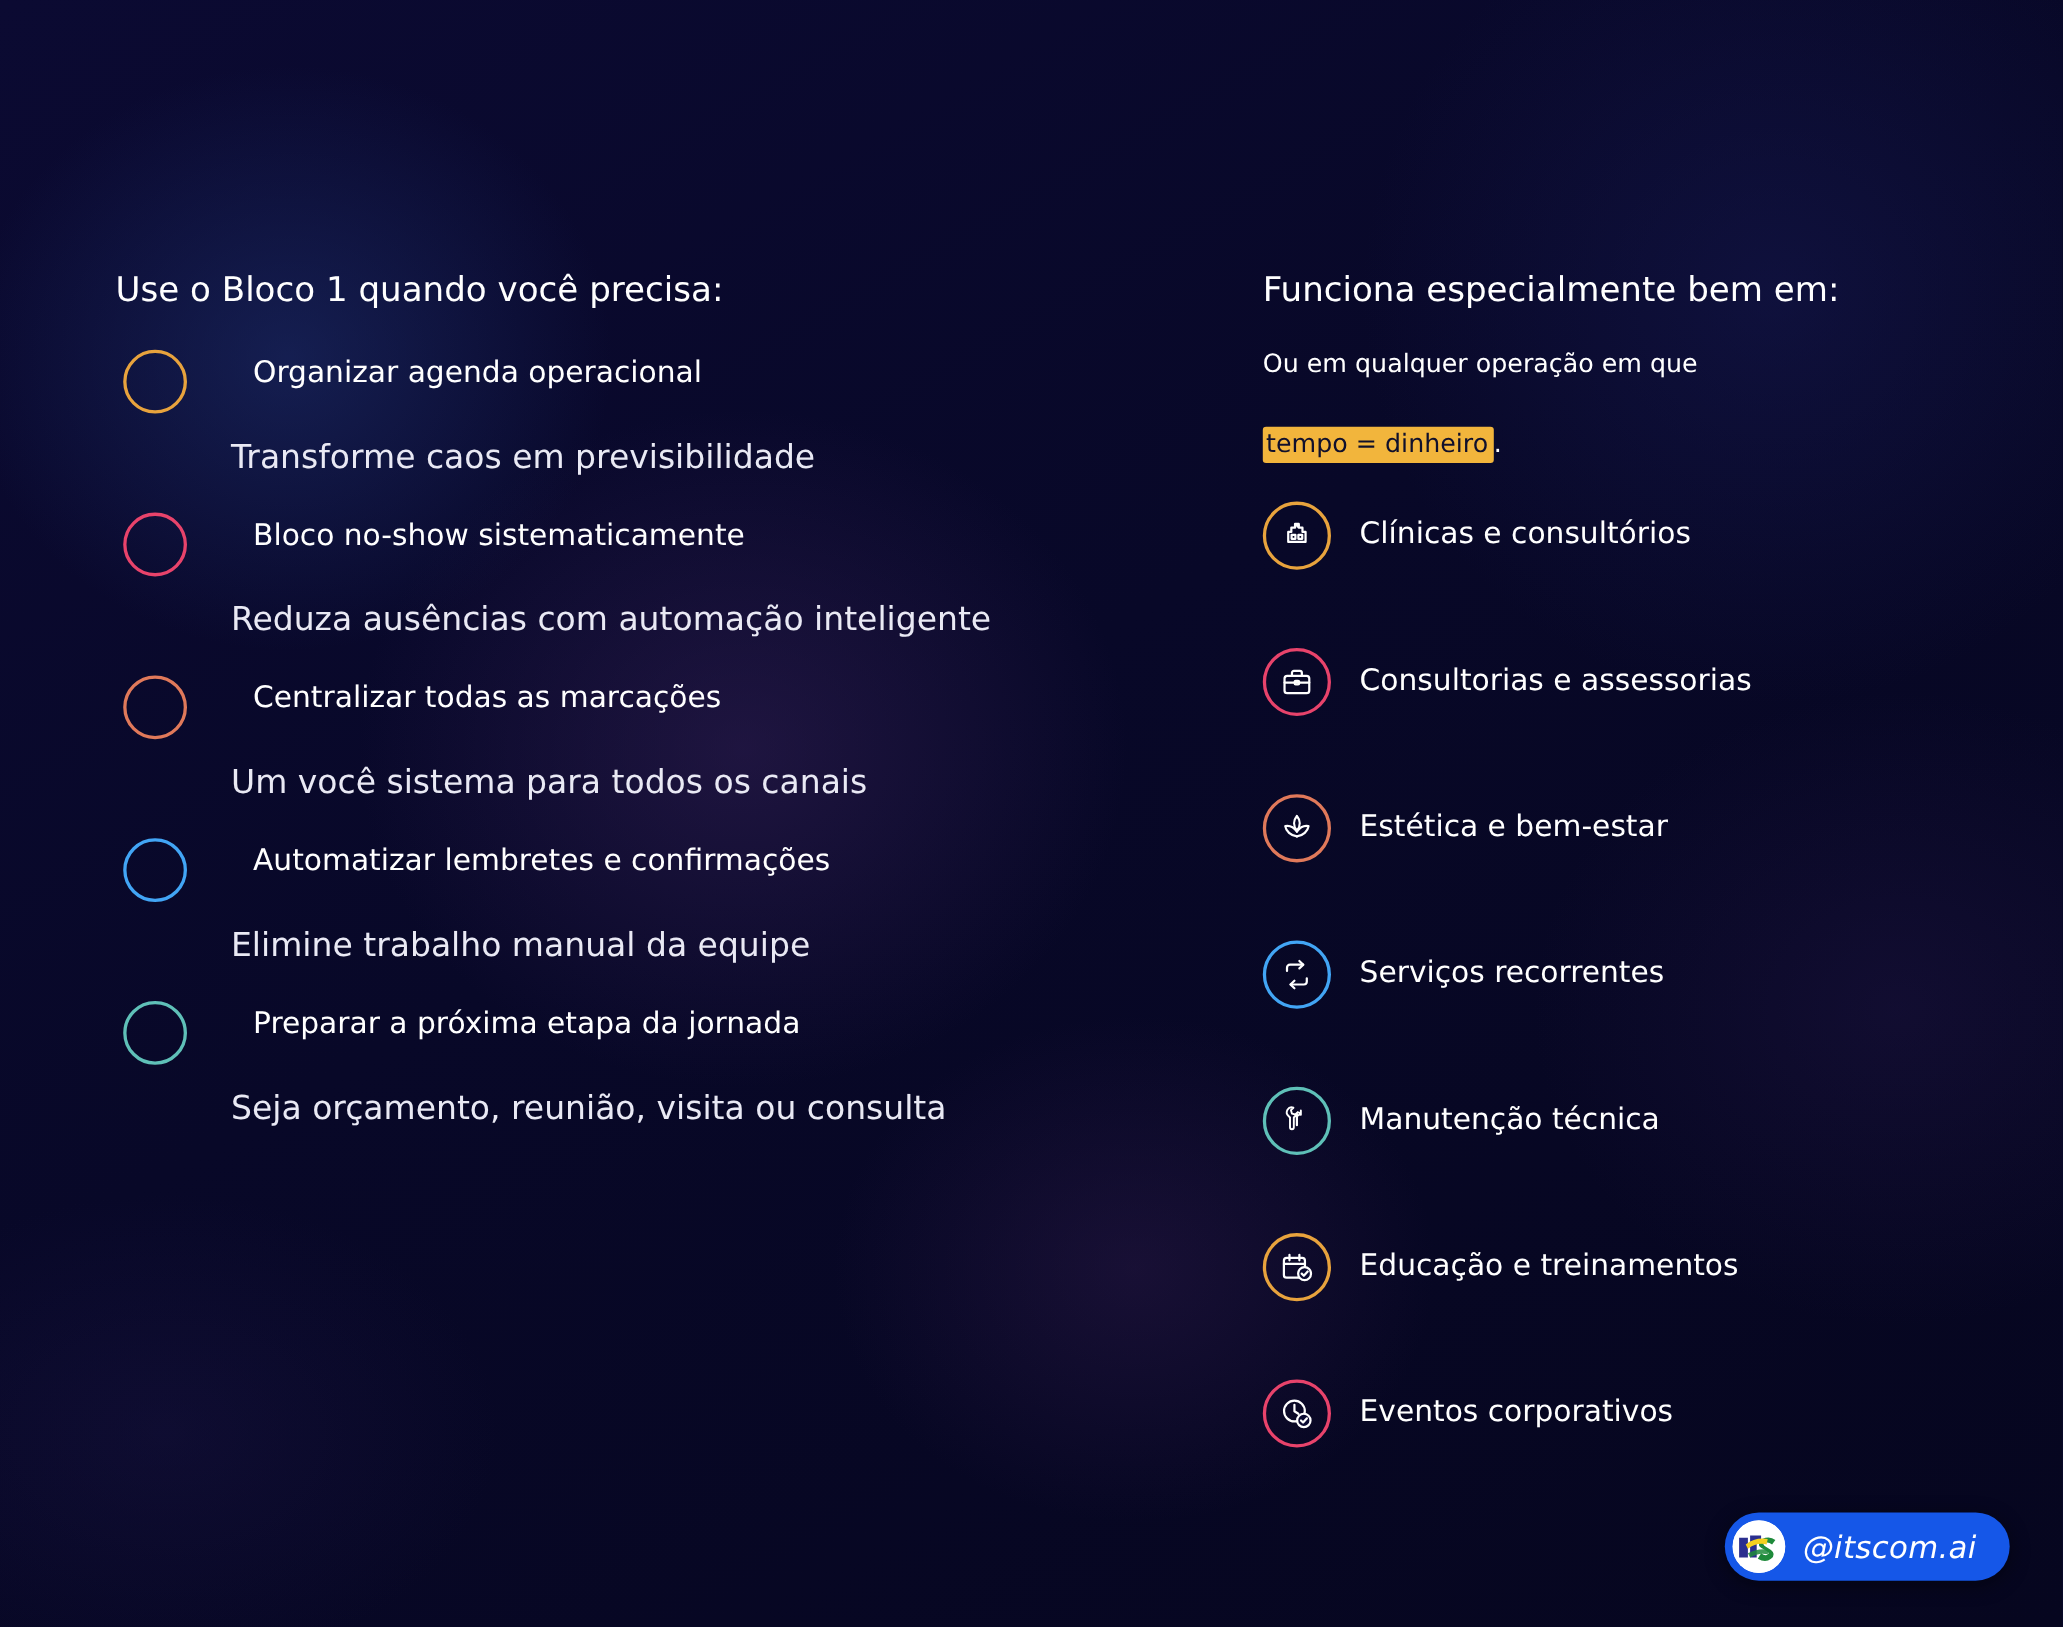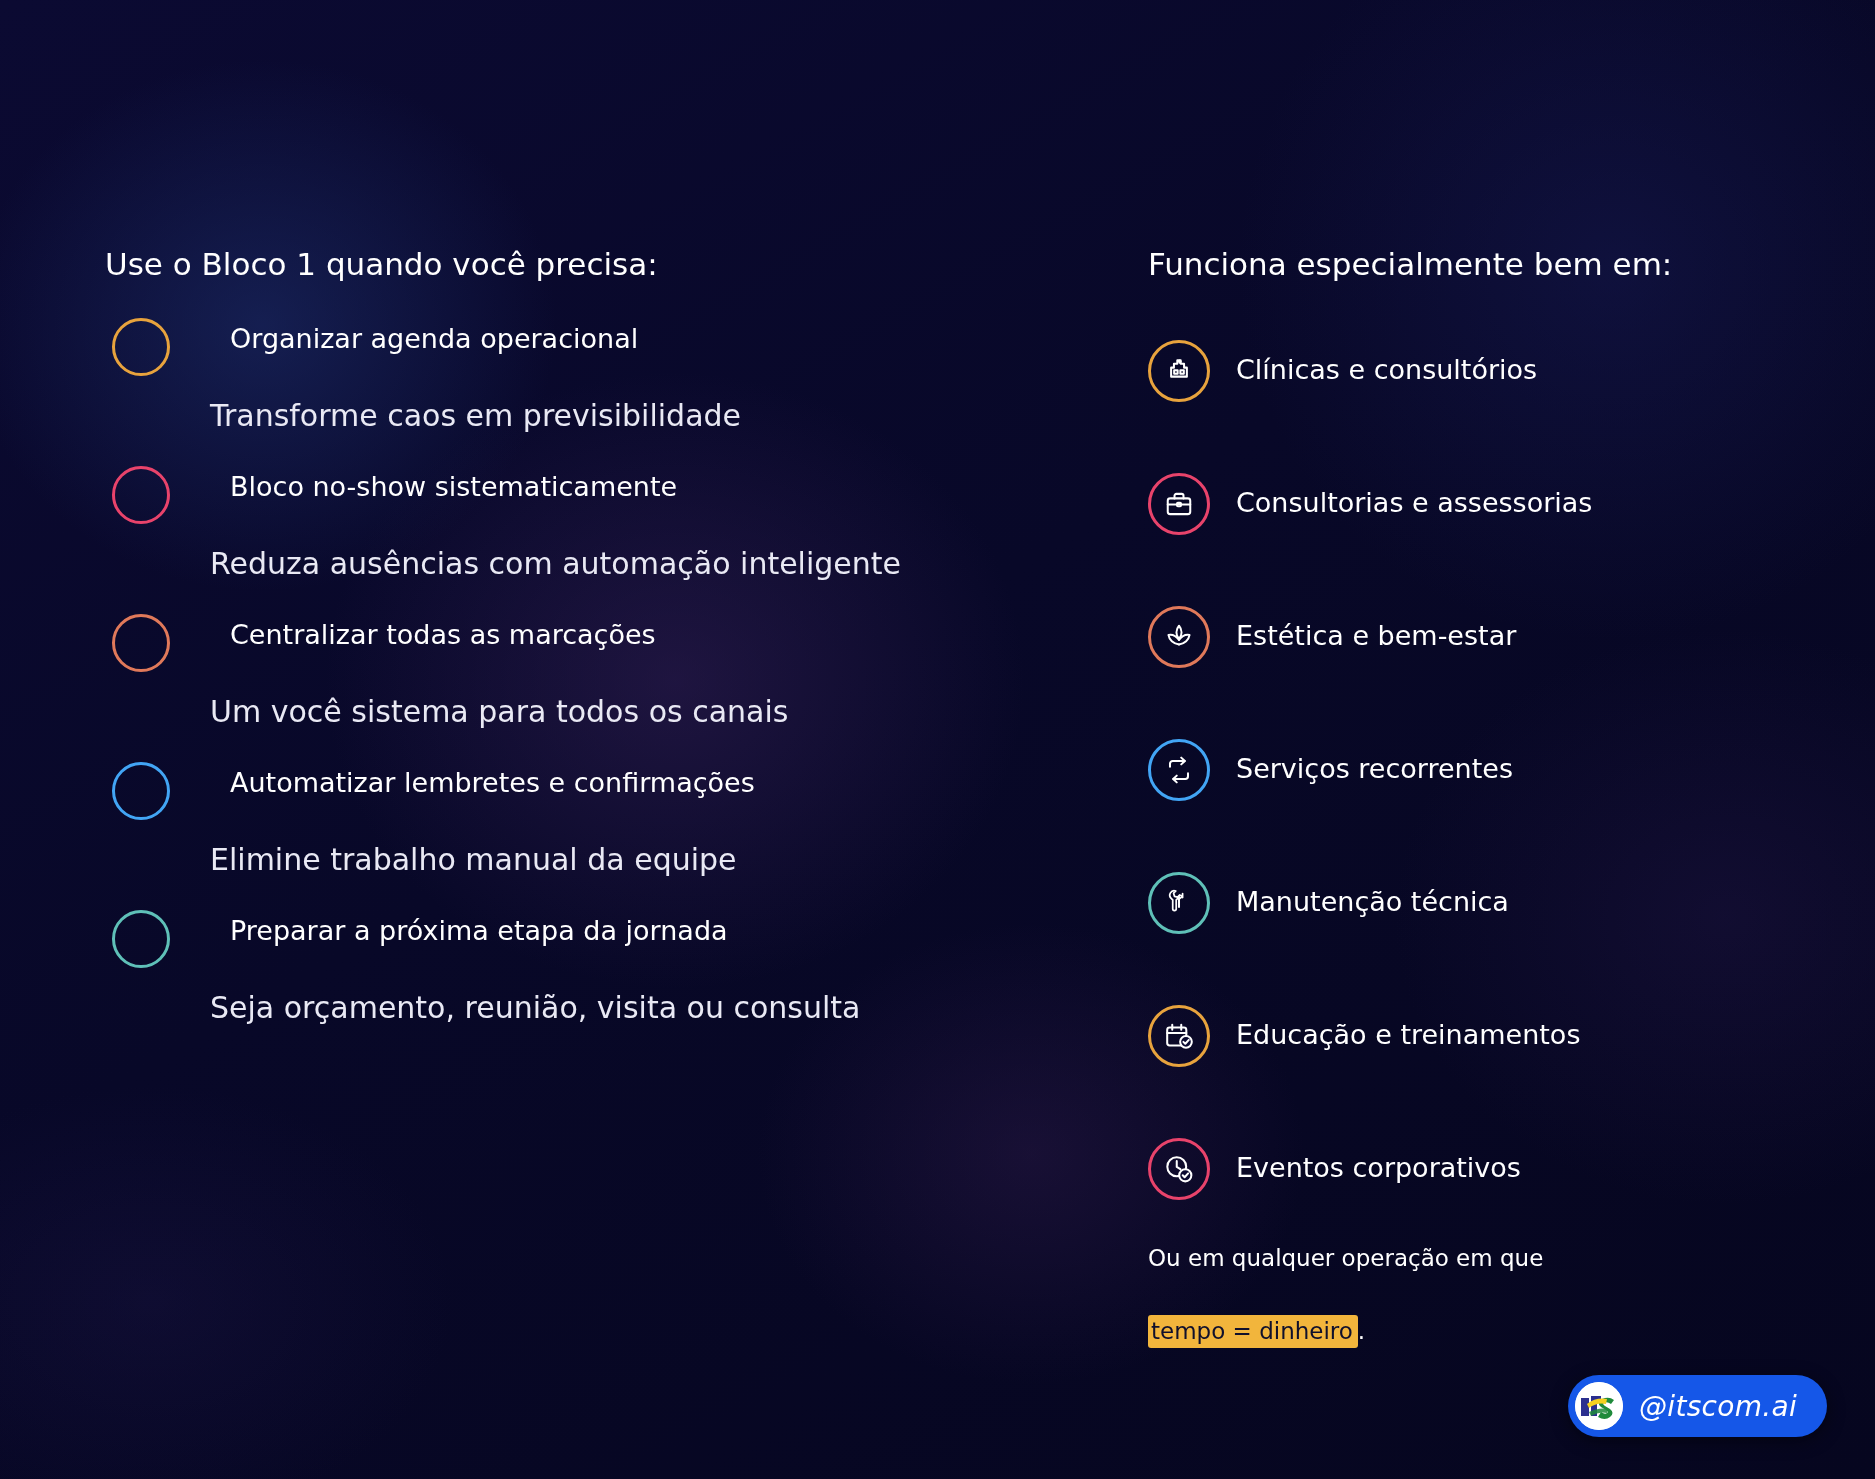--- a/index.html
+++ b/index.html
@@ -40,21 +40,21 @@
   #left-col  { position:absolute; left:105px;  top:242px; width:900px; }
   #right-col { position:absolute; left:1148px; top:242px; width:640px; }
 
   .col-head {
     font-size:31px;
     font-weight:400;
     color:#ffffff;
     line-height:1.42;
     margin-bottom:28px;
   }
-  #right-col .col-head { margin-bottom:18px; }
+  #right-col .col-head { margin-bottom:30px; }
 
   
   .need-item { position:relative; min-height:148px; padding-left:105px; }
   .need-circle {
     position:absolute; left:7px; top:4px;
     width:58px; height:58px;
     border-radius:50%;
     border:3px solid #e8a33d;
     background:transparent;
   }
@@ -163,118 +163,118 @@
         <div class="need-item">
           <span class="need-circle" style="border-color: rgb(95, 192, 184);"></span>
           <div class="need-title">Preparar a próxima etapa da jornada</div>
           <div class="need-sub">Seja orçamento, reunião, visita ou consulta</div>
         </div>
       </div>
   </div>
 
   <div id="right-col">
     <div class="col-head">Funciona especialmente bem em:</div>
-    <div id="right-list">
-        <div class="fit-item">
-          <span class="fit-icon" style="border-color: rgb(232, 163, 61);">
-            <svg viewBox="0 0 32 32">
-              <g fill="none" stroke="#fff" stroke-width="1.8" stroke-linejoin="round" stroke-linecap="round">
-                <path d="M9 21V13h2.5V9.5h3V6.5h3v3h3V13H23v8z"></path>
-                <path d="M15.5 7.6h2M16.5 6.6v2"></path>
-                <rect x="11.7" y="15.4" width="3.1" height="3.1"></rect>
-                <rect x="17.2" y="15.4" width="3.1" height="3.1"></rect>
-              </g>
-            </svg>
-          </span>
-          <span class="fit-label">Clínicas e consultórios</span>
-        </div>
-        <div class="fit-item">
-          <span class="fit-icon" style="border-color: rgb(232, 67, 107);">
-            <svg viewBox="0 0 32 32">
-              <g fill="none" stroke="#fff" stroke-width="1.8" stroke-linejoin="round" stroke-linecap="round">
-                <rect x="6" y="11" width="20" height="14" rx="2.2"></rect>
-                <path d="M12 11V8.6a1.6 1.6 0 0 1 1.6-1.6h4.8A1.6 1.6 0 0 1 20 8.6V11"></path>
-                <path d="M6 16.5h20"></path>
-                <rect x="14.2" y="15" width="3.6" height="3" rx="0.8"></rect>
-              </g>
-            </svg>
-          </span>
-          <span class="fit-label">Consultorias e assessorias</span>
-        </div>
-        <div class="fit-item">
-          <span class="fit-icon" style="border-color: rgb(224, 121, 90);">
-            <svg viewBox="0 0 32 32">
-              <g fill="none" stroke="#fff" stroke-width="1.8" stroke-linejoin="round" stroke-linecap="round">
-                <path d="M16 6c-3 3.6-3 8.2 0 11.8 3-3.6 3-8.2 0-11.8z"></path>
-                <path d="M16 18.6C13.4 15 9.6 13.6 6.6 14.2c.6 4.2 4.4 7.6 9.4 8.4"></path>
-                <path d="M16 18.6c2.6-3.6 6.4-5 9.4-4.4-.6 4.2-4.4 7.6-9.4 8.4"></path>
-              </g>
-            </svg>
-          </span>
-          <span class="fit-label">Estética e bem-estar</span>
-        </div>
-        <div class="fit-item">
-          <span class="fit-icon" style="border-color: rgb(66, 165, 245);">
-            <svg viewBox="0 0 32 32">
-              <g fill="none" stroke="#fff" stroke-width="1.8" stroke-linejoin="round" stroke-linecap="round">
-                <path d="M8 13V10.4A2.4 2.4 0 0 1 10.4 8H21"></path>
-                <path d="M18 5l3.2 3L18 11"></path>
-                <path d="M24 19v2.6a2.4 2.4 0 0 1-2.4 2.4H11"></path>
-                <path d="M14 27l-3.2-3L14 21"></path>
-              </g>
-            </svg>
-          </span>
-          <span class="fit-label">Serviços recorrentes</span>
-        </div>
-        <div class="fit-item">
-          <span class="fit-icon" style="border-color: rgb(95, 192, 184);">
-            <svg viewBox="0 0 32 32">
-              <g fill="none" stroke="#fff" stroke-width="1.8" stroke-linejoin="round" stroke-linecap="round">
-                <path d="M18.6 10.3a4.6 4.6 0 0 1-5.2 5.1L12 16.8V26a1.8 1.8 0 0 1-3.6 0v-9.2l-1.4-1.4a4.6 4.6 0 0 1 4.6-7.8l-2.3 2.3 0.9 3.2 3.2 0.9 2.3-2.3a4.6 4.6 0 0 1 2.9 2.6z" transform="translate(3.2,-1.2) scale(0.86) "></path>
-                <path d="M16 10.5v9"></path>
-              </g>
-            </svg>
-          </span>
-          <span class="fit-label">Manutenção técnica</span>
-        </div>
-        <div class="fit-item">
-          <span class="fit-icon" style="border-color: rgb(232, 163, 61);">
-            <svg viewBox="0 0 32 32">
-              <g fill="none" stroke="#fff" stroke-width="1.8" stroke-linejoin="round" stroke-linecap="round">
-                <rect x="5.5" y="8.5" width="17" height="16" rx="2.2"></rect>
-                <path d="M5.5 13.4h17"></path>
-                <path d="M10 6v4.4M18 6v4.4"></path>
-                <circle cx="22.2" cy="21.2" r="5.2" fill="#0b0a32"></circle>
-                <path d="M19.9 21.2l1.7 1.7 3.1-3.4"></path>
-              </g>
-            </svg>
-          </span>
-          <span class="fit-label">Educação e treinamentos</span>
-        </div>
-        <div class="fit-item">
-          <span class="fit-icon" style="border-color: rgb(232, 67, 107);">
-            <svg viewBox="0 0 32 32">
-              <g fill="none" stroke="#fff" stroke-width="1.8" stroke-linejoin="round" stroke-linecap="round">
-                <circle cx="14" cy="14" r="8.4"></circle>
-                <path d="M14 9v5.2l3.2 2"></path>
-                <circle cx="21.6" cy="21.6" r="5.4" fill="#0b0a32"></circle>
-                <path d="M19.3 21.6l1.7 1.7 3.1-3.4"></path>
-              </g>
-            </svg>
-          </span>
-          <span class="fit-label">Eventos corporativos</span>
-        </div>
-      </div>
-
     <div id="closing">
       <div class="close-line">Ou em qualquer operação em que</div>
       <div class="close-line" id="closing-line2">
         <span class="hl">tempo = dinheiro</span><span>.</span>
       </div>
     </div>
+
+    <div id="right-list">
+        <div class="fit-item">
+          <span class="fit-icon" style="border-color: rgb(232, 163, 61);">
+            <svg viewBox="0 0 32 32">
+              <g fill="none" stroke="#fff" stroke-width="1.8" stroke-linejoin="round" stroke-linecap="round">
+                <path d="M9 21V13h2.5V9.5h3V6.5h3v3h3V13H23v8z"></path>
+                <path d="M15.5 7.6h2M16.5 6.6v2"></path>
+                <rect x="11.7" y="15.4" width="3.1" height="3.1"></rect>
+                <rect x="17.2" y="15.4" width="3.1" height="3.1"></rect>
+              </g>
+            </svg>
+          </span>
+          <span class="fit-label">Clínicas e consultórios</span>
+        </div>
+        <div class="fit-item">
+          <span class="fit-icon" style="border-color: rgb(232, 67, 107);">
+            <svg viewBox="0 0 32 32">
+              <g fill="none" stroke="#fff" stroke-width="1.8" stroke-linejoin="round" stroke-linecap="round">
+                <rect x="6" y="11" width="20" height="14" rx="2.2"></rect>
+                <path d="M12 11V8.6a1.6 1.6 0 0 1 1.6-1.6h4.8A1.6 1.6 0 0 1 20 8.6V11"></path>
+                <path d="M6 16.5h20"></path>
+                <rect x="14.2" y="15" width="3.6" height="3" rx="0.8"></rect>
+              </g>
+            </svg>
+          </span>
+          <span class="fit-label">Consultorias e assessorias</span>
+        </div>
+        <div class="fit-item">
+          <span class="fit-icon" style="border-color: rgb(224, 121, 90);">
+            <svg viewBox="0 0 32 32">
+              <g fill="none" stroke="#fff" stroke-width="1.8" stroke-linejoin="round" stroke-linecap="round">
+                <path d="M16 6c-3 3.6-3 8.2 0 11.8 3-3.6 3-8.2 0-11.8z"></path>
+                <path d="M16 18.6C13.4 15 9.6 13.6 6.6 14.2c.6 4.2 4.4 7.6 9.4 8.4"></path>
+                <path d="M16 18.6c2.6-3.6 6.4-5 9.4-4.4-.6 4.2-4.4 7.6-9.4 8.4"></path>
+              </g>
+            </svg>
+          </span>
+          <span class="fit-label">Estética e bem-estar</span>
+        </div>
+        <div class="fit-item">
+          <span class="fit-icon" style="border-color: rgb(66, 165, 245);">
+            <svg viewBox="0 0 32 32">
+              <g fill="none" stroke="#fff" stroke-width="1.8" stroke-linejoin="round" stroke-linecap="round">
+                <path d="M8 13V10.4A2.4 2.4 0 0 1 10.4 8H21"></path>
+                <path d="M18 5l3.2 3L18 11"></path>
+                <path d="M24 19v2.6a2.4 2.4 0 0 1-2.4 2.4H11"></path>
+                <path d="M14 27l-3.2-3L14 21"></path>
+              </g>
+            </svg>
+          </span>
+          <span class="fit-label">Serviços recorrentes</span>
+        </div>
+        <div class="fit-item">
+          <span class="fit-icon" style="border-color: rgb(95, 192, 184);">
+            <svg viewBox="0 0 32 32">
+              <g fill="none" stroke="#fff" stroke-width="1.8" stroke-linejoin="round" stroke-linecap="round">
+                <path d="M18.6 10.3a4.6 4.6 0 0 1-5.2 5.1L12 16.8V26a1.8 1.8 0 0 1-3.6 0v-9.2l-1.4-1.4a4.6 4.6 0 0 1 4.6-7.8l-2.3 2.3 0.9 3.2 3.2 0.9 2.3-2.3a4.6 4.6 0 0 1 2.9 2.6z" transform="translate(3.2,-1.2) scale(0.86) "></path>
+                <path d="M16 10.5v9"></path>
+              </g>
+            </svg>
+          </span>
+          <span class="fit-label">Manutenção técnica</span>
+        </div>
+        <div class="fit-item">
+          <span class="fit-icon" style="border-color: rgb(232, 163, 61);">
+            <svg viewBox="0 0 32 32">
+              <g fill="none" stroke="#fff" stroke-width="1.8" stroke-linejoin="round" stroke-linecap="round">
+                <rect x="5.5" y="8.5" width="17" height="16" rx="2.2"></rect>
+                <path d="M5.5 13.4h17"></path>
+                <path d="M10 6v4.4M18 6v4.4"></path>
+                <circle cx="22.2" cy="21.2" r="5.2" fill="#0b0a32"></circle>
+                <path d="M19.9 21.2l1.7 1.7 3.1-3.4"></path>
+              </g>
+            </svg>
+          </span>
+          <span class="fit-label">Educação e treinamentos</span>
+        </div>
+        <div class="fit-item">
+          <span class="fit-icon" style="border-color: rgb(232, 67, 107);">
+            <svg viewBox="0 0 32 32">
+              <g fill="none" stroke="#fff" stroke-width="1.8" stroke-linejoin="round" stroke-linecap="round">
+                <circle cx="14" cy="14" r="8.4"></circle>
+                <path d="M14 9v5.2l3.2 2"></path>
+                <circle cx="21.6" cy="21.6" r="5.4" fill="#0b0a32"></circle>
+                <path d="M19.3 21.6l1.7 1.7 3.1-3.4"></path>
+              </g>
+            </svg>
+          </span>
+          <span class="fit-label">Eventos corporativos</span>
+        </div>
+      </div>
   </div>
 
   <div id="badge">
     <div id="badge-logo">
       <svg viewBox="0 0 48 48" width="48" height="48" aria-hidden="true">
         <circle cx="24" cy="24" r="24" fill="#ffffff"></circle>
         <path d="M6 16 L14 16 L14 34 L6 34 Z" fill="#2b2f8f"></path>
         <path d="M16 14 L26 14 L26 20 L22 20 L22 34 L16 34 Z" fill="#2b2f8f"></path>
         <path d="M27 17 q7 -3 12 1 l-3 4 q-4 -3 -7 -1 q-2 1 1 3 l5 3 q5 4 0 8 q-5 4 -12 0 l3 -5 q4 3 6 1 q2 -1 -1 -3 l-5 -3 q-5 -4 1 -8 z" fill="#1f8a3b"></path>
         <path d="M12 22 q9 -7 20 -5 l-1 5 q-9 -2 -17 4 z" fill="#f5d020"></path>

